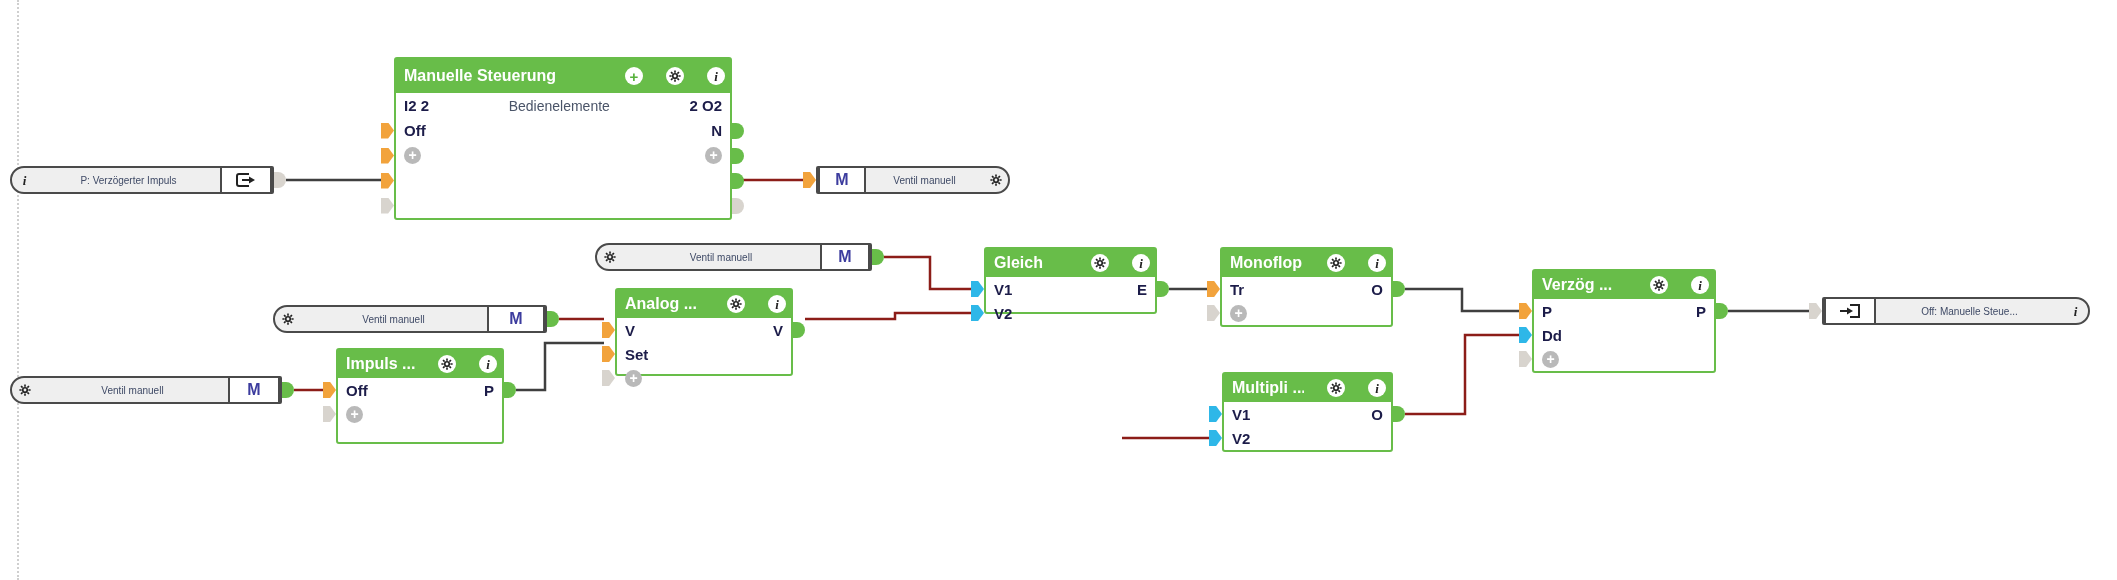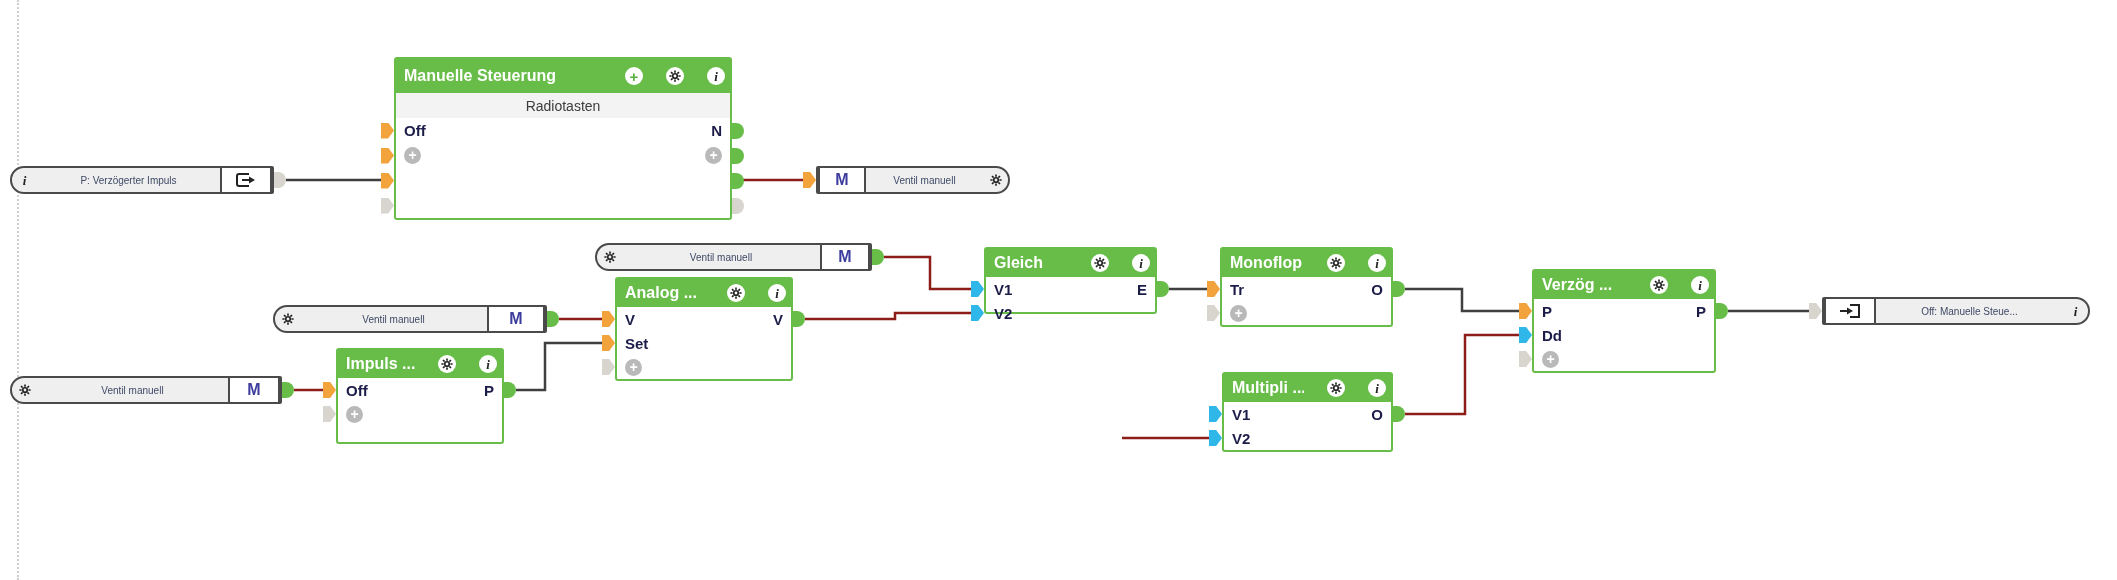--- a/index.html
+++ b/index.html
@@ -67,41 +67,45 @@
               </g>
             </svg>
           </span>
         </span>
         <span class="hicon">
           <span style="display: flex; align-items: center; justify-content: center;">
             <span class="info-glyph">i</span>
           </span>
         </span>
       </div>
-      <div class="block-subtitle" style="height: 25px;">Radiotasten</div>
       <span class="nub in" style="top: 63.5px; background: rgb(242, 163, 60);"></span>
       <span class="nub out" style="top: 63.5px; background: rgb(104, 189, 73);"></span>
+      <div class="brow" style="height: 25px;">
+        <span class="plabel">I2 2</span>
+        <span class="pcenter">Bedienelemente</span>
+        <span class="plabel">2 O2</span>
+      </div>
       <span class="nub in" style="top: 88.5px; background: rgb(242, 163, 60);"></span>
       <span class="nub out" style="top: 88.5px; background: rgb(104, 189, 73);"></span>
       <div class="brow" style="height: 25px;">
         <span class="plabel">Off</span>
         <span class="pcenter"></span>
         <span class="plabel">N</span>
       </div>
       <span class="nub in" style="top: 113.5px; background: rgb(242, 163, 60);"></span>
       <span class="nub out" style="top: 113.5px; background: rgb(104, 189, 73);"></span>
       <div class="brow" style="height: 25px;">
         <span class="plus-circle">+</span>
         <span class="spacer"></span>
         <span class="plus-circle">+</span>
       </div>
       <span class="nub in" style="top: 138.5px; background: rgb(216, 212, 206);"></span>
       <span class="nub out" style="top: 138.5px; background: rgb(216, 212, 206);"></span>
     </div>
-    <div class="block" style="left: 615px; top: 277px; width: 178px; height: 104px;">
+    <div class="block" style="left: 615px; top: 288px; width: 178px; height: 88px;">
       <div class="block-header" style="height: 28px;">
         <span class="block-title">Analog ...</span>
         <span class="hicon">
           <span style="display: flex; align-items: center; justify-content: center;">
             <svg width="12" height="12" viewBox="0 0 16 16">
               <g stroke="#222" stroke-width="2.2" fill="none">
                 <circle cx="8" cy="8" r="3"></circle>
                 <path d="M8 .5v3M8 12.5v3M.5 8h3M12.5 8h3M2.7 2.7l2.1 2.1M11.2 11.2l2.1 2.1M13.3 2.7l-2.1 2.1M4.8 11.2l-2.1 2.1"></path>
               </g>
             </svg>

